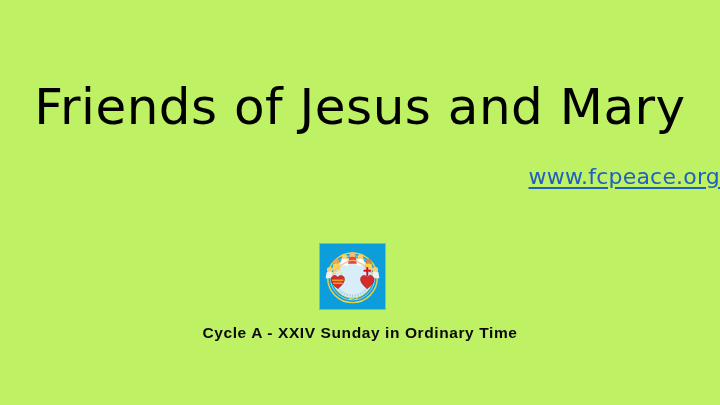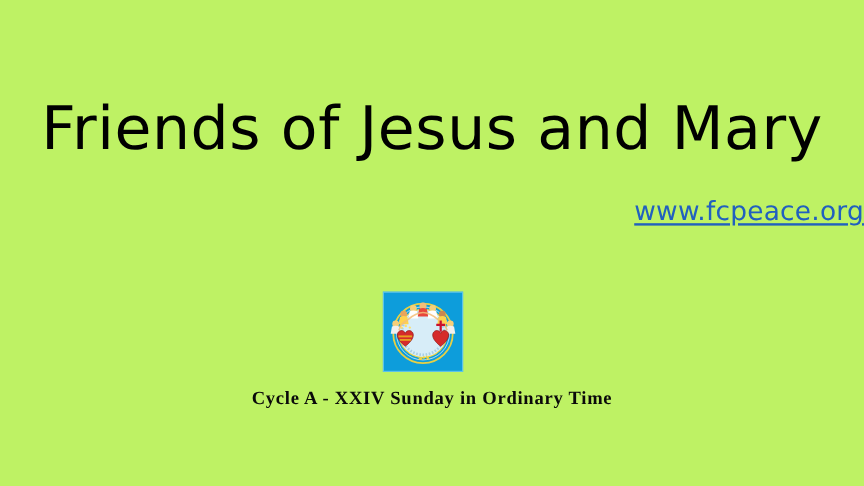--- a/index.html
+++ b/index.html
@@ -72,21 +72,21 @@
 
   
   #caption {
     position: absolute;
     left: 0;
     top: 320px;
     width: 720px;
     text-align: center;
   }
   .caption-line {
-    font-family: Liberation Serif, serif;
+    font-family: Liberation Sans, sans-serif;
     font-size: 15.5px;
     font-weight: bold;
     color: #0a0a0a;
     line-height: 25px;
     letter-spacing: 0.6px;
     white-space: nowrap;
   }
 </style>
 </head>
 <body>

